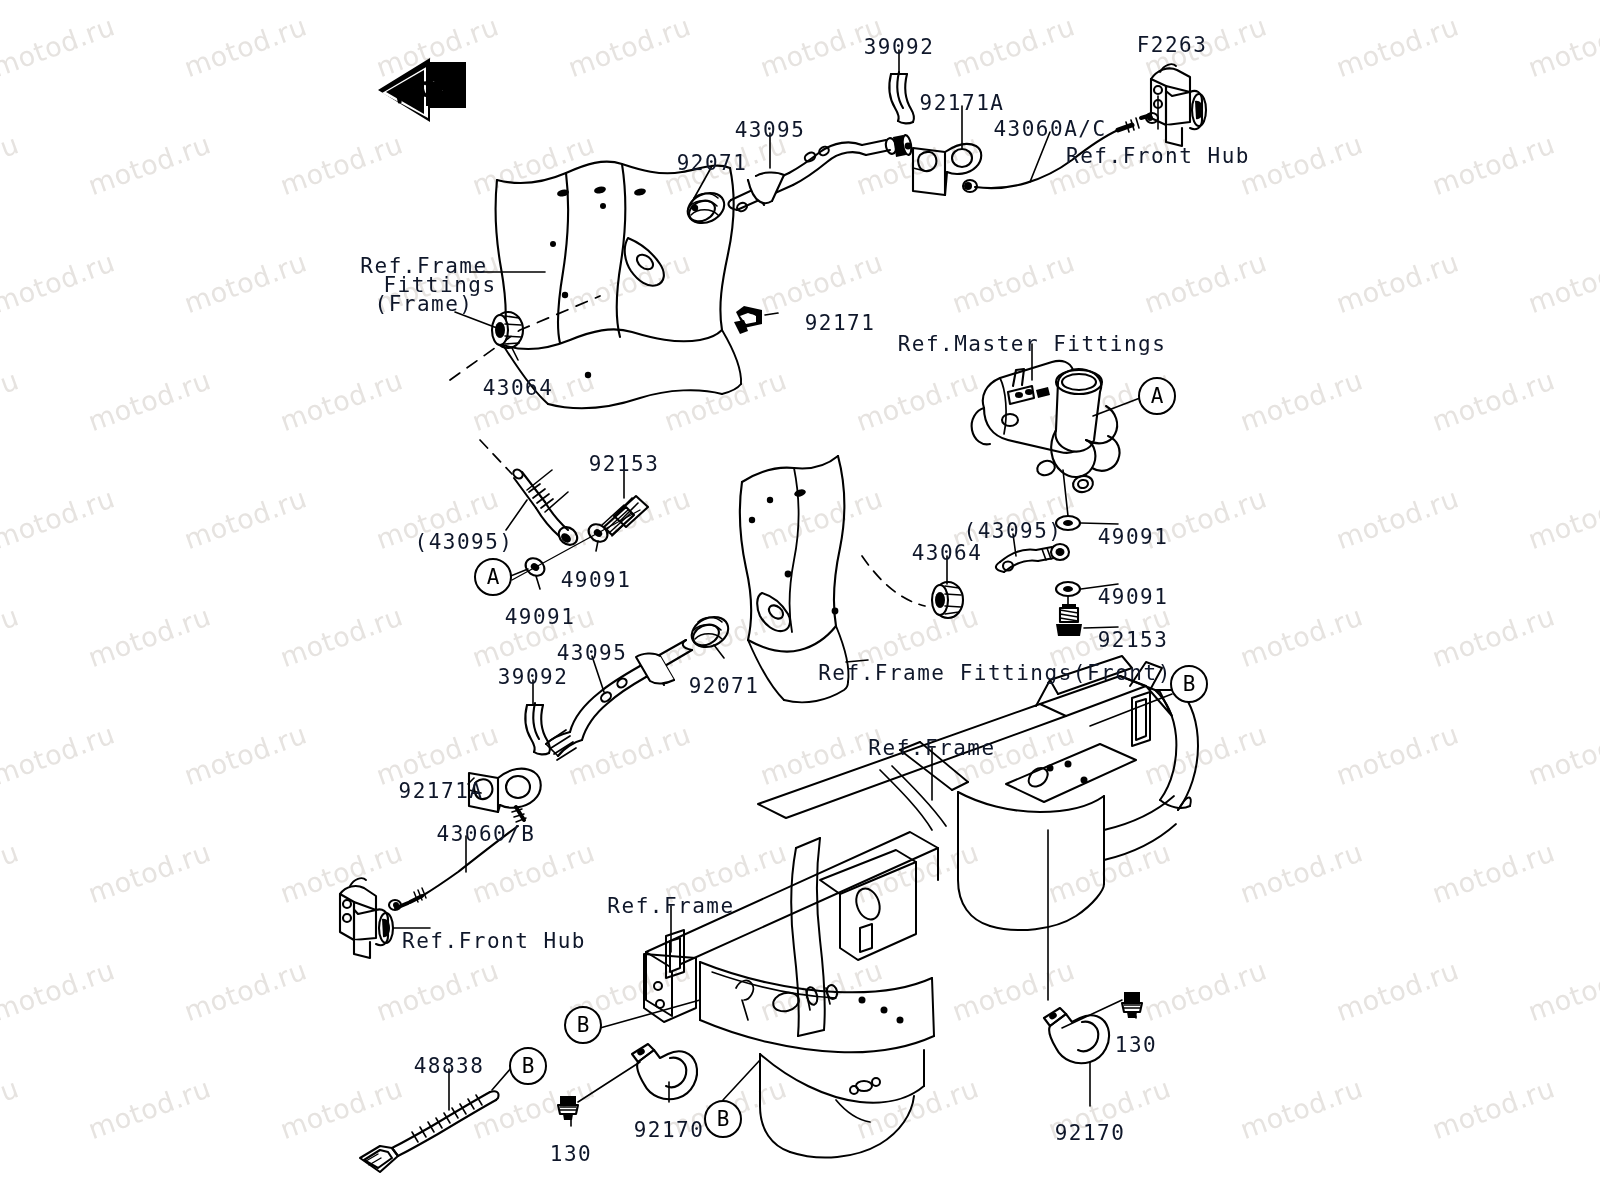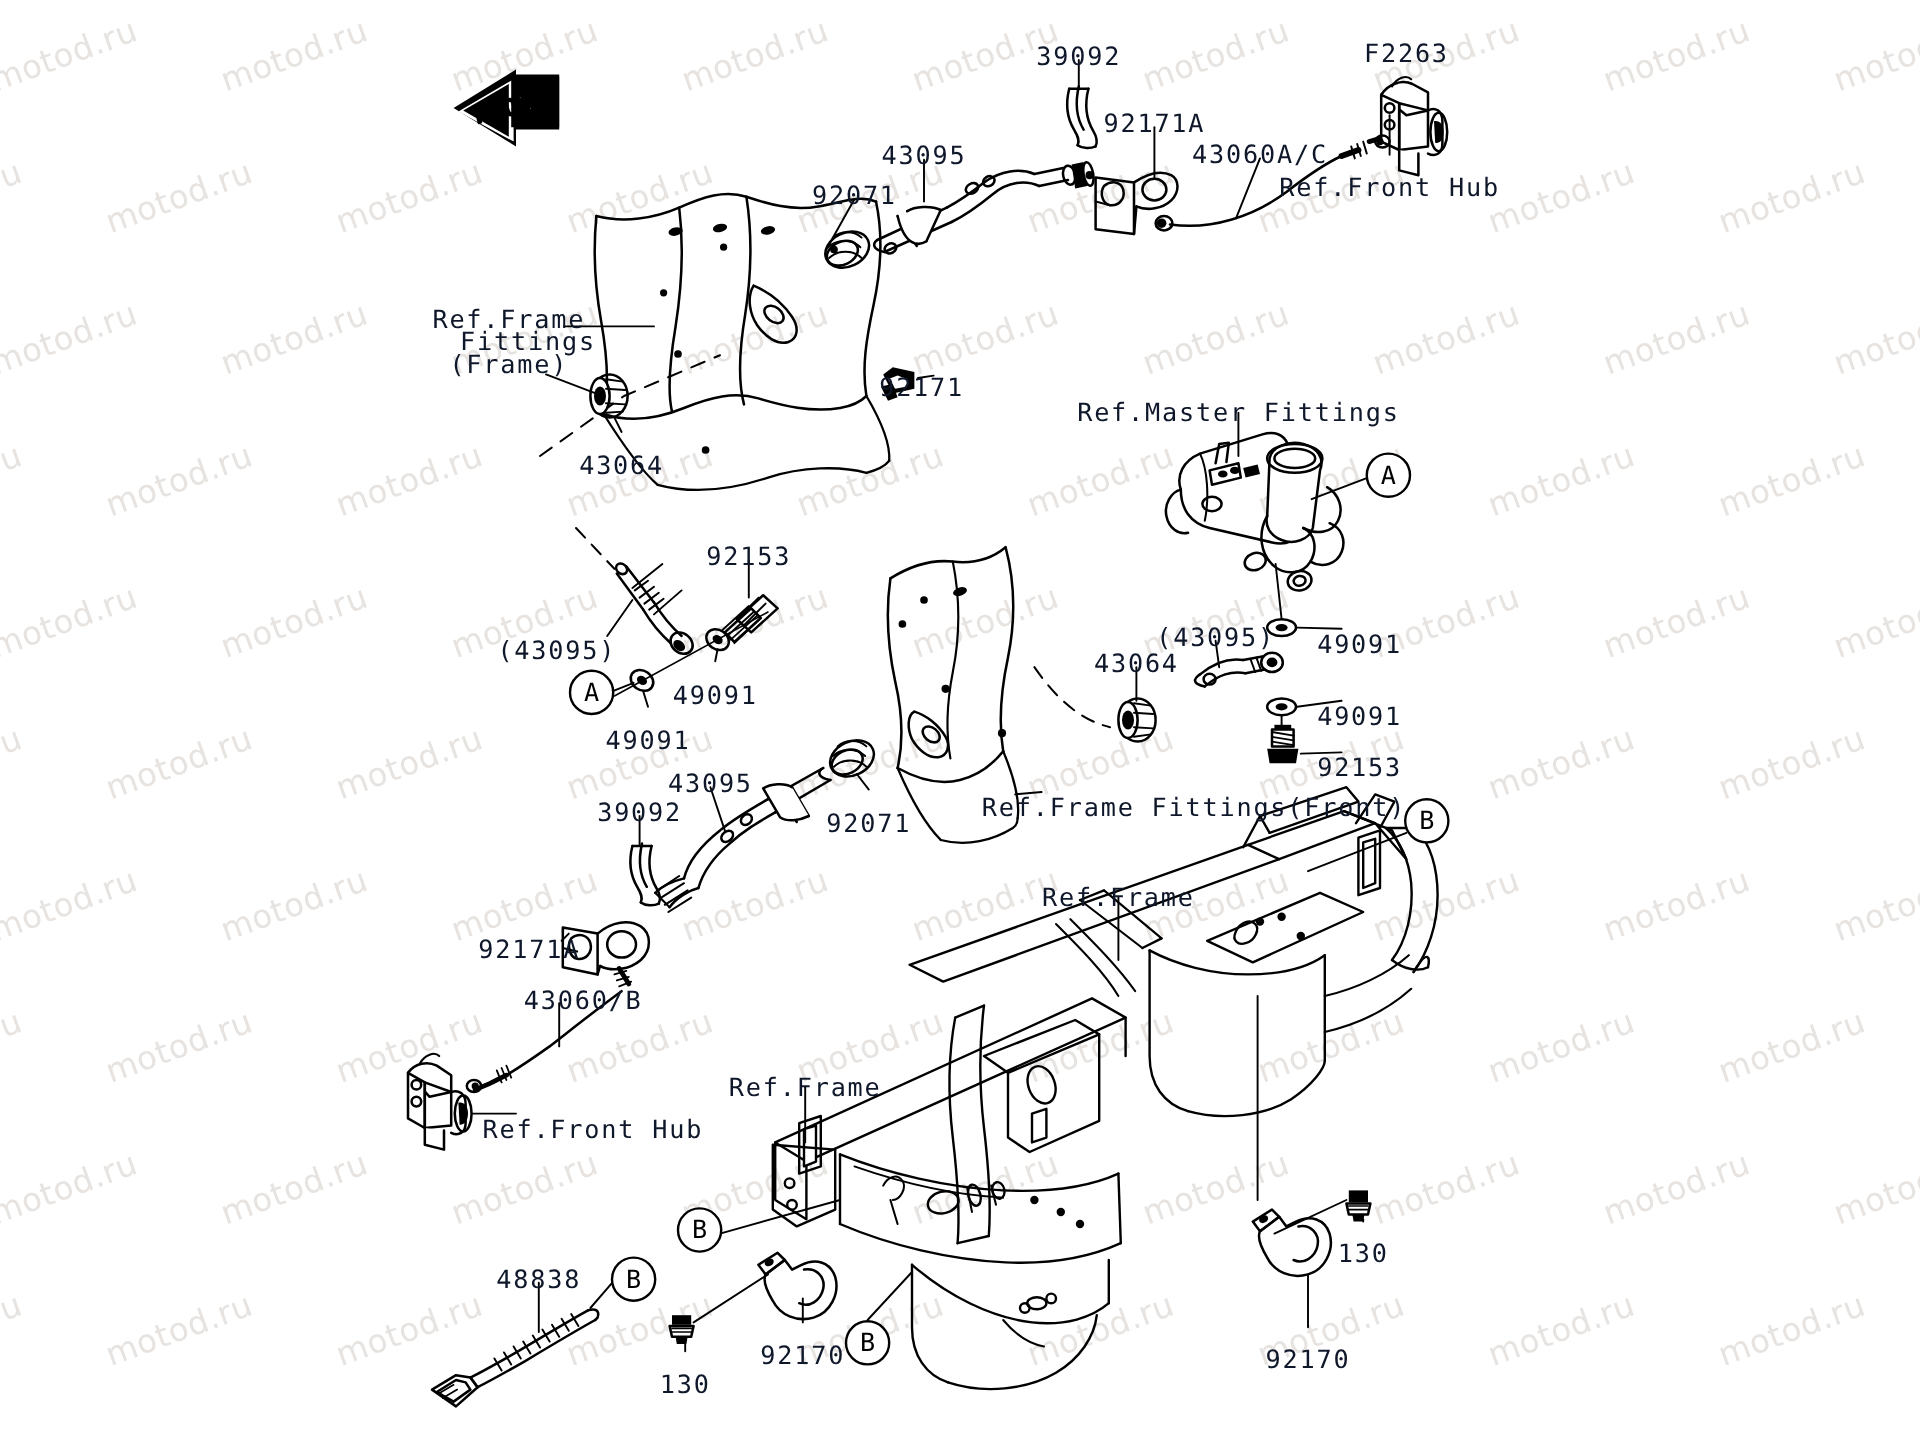--- a/index.html
+++ b/index.html
@@ -752,21 +752,21 @@
       <div class="lbl ctr" style="left: 1172px; top: 32px;">F2263</div>
       <div class="lbl ctr" style="left: 899px; top: 34px;">39092</div>
       <div class="lbl ctr" style="left: 962px; top: 90px;">92171A</div>
       <div class="lbl ctr" style="left: 1050px; top: 116px;">43060A/C</div>
       <div class="lbl ctr" style="left: 770px; top: 117px;">43095</div>
       <div class="lbl ctr" style="left: 712px; top: 150px;">92071</div>
       <div class="lbl ctr" style="left: 1158px; top: 143px;">Ref.Front Hub</div>
       <div class="lbl ctr" style="left: 424px; top: 253px;">Ref.Frame</div>
       <div class="lbl ctr" style="left: 440px; top: 272px;">Fittings</div>
       <div class="lbl ctr" style="left: 424px; top: 291px;">(Frame)</div>
-      <div class="lbl ctr" style="left: 768px; top: 310px;">92171</div>
+      <div class="lbl ctr" style="left: 840px; top: 310px;">92171</div>
       <div class="lbl ctr" style="left: 518px; top: 375px;">43064</div>
       <div class="lbl ctr" style="left: 1032px; top: 331px;">Ref.Master Fittings</div>
       <div class="lbl ctr" style="left: 624px; top: 451px;">92153</div>
       <div class="lbl ctr" style="left: 464px; top: 529px;">(43095)</div>
       <div class="lbl ctr" style="left: 596px; top: 567px;">49091</div>
       <div class="lbl ctr" style="left: 540px; top: 604px;">49091</div>
       <div class="lbl ctr" style="left: 1013px; top: 518px;">(43095)</div>
       <div class="lbl ctr" style="left: 1133px; top: 524px;">49091</div>
       <div class="lbl ctr" style="left: 1133px; top: 584px;">49091</div>
       <div class="lbl ctr" style="left: 1133px; top: 627px;">92153</div>

